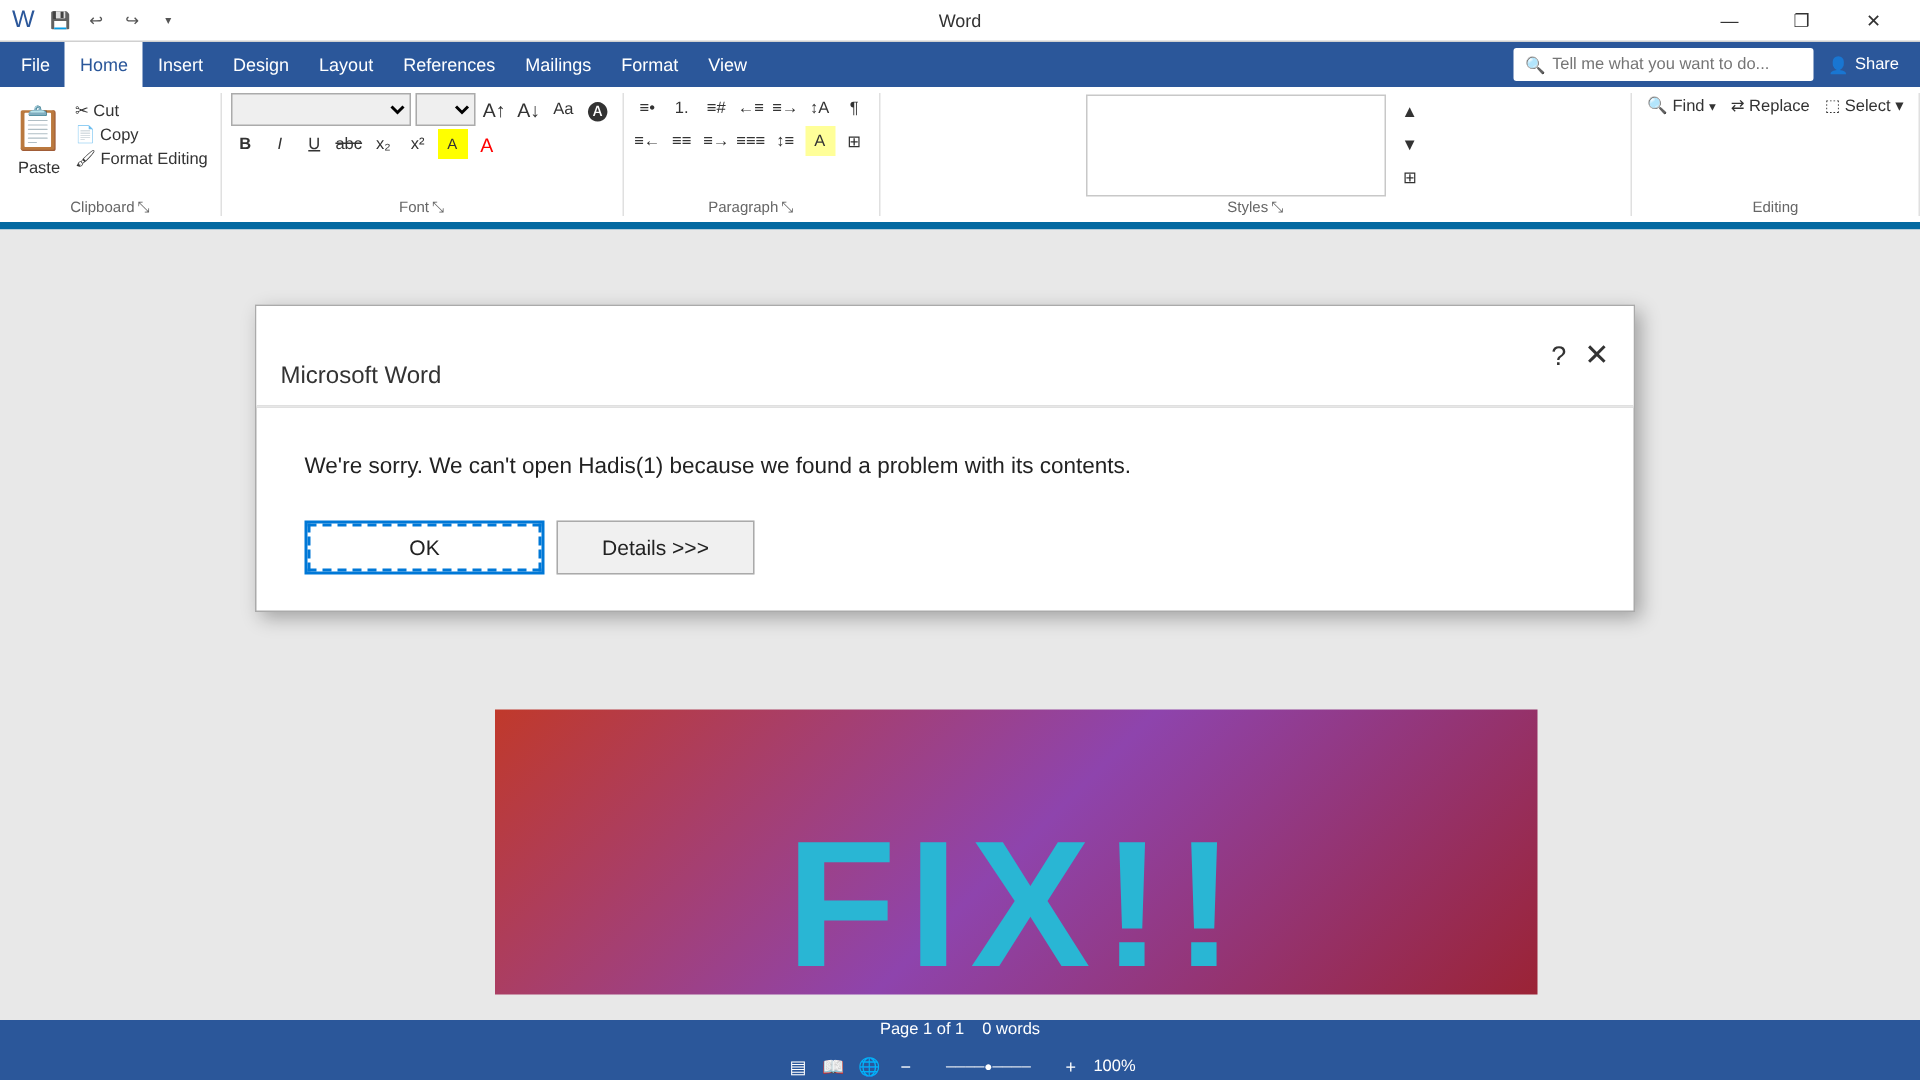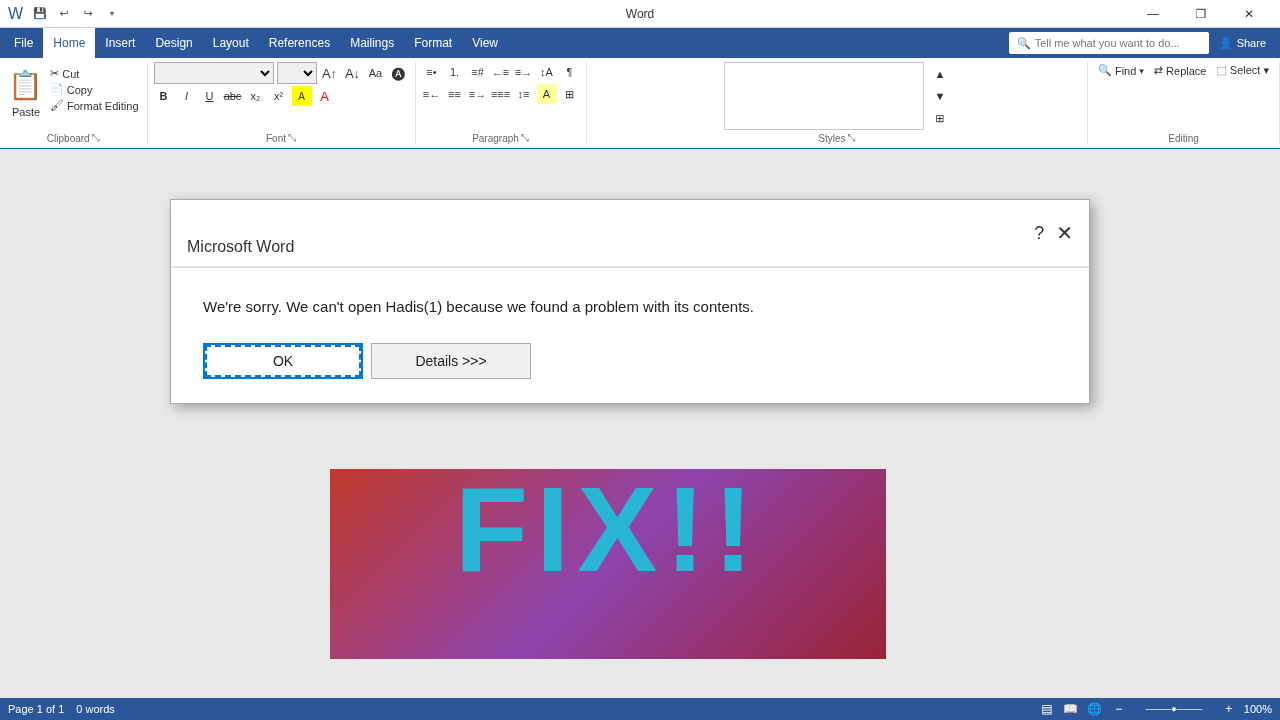--- a/index.html
+++ b/index.html
@@ -64,21 +64,21 @@
       align-items: center;
       justify-content: center;
       font-size: 11px;
       cursor: pointer;
       color: #555;
     }
 
     
     .ribbon {
       background: #fff;
-      border-bottom: 1px solid #0369a1;
+      border-bottom: 5px solid #0369a1;
     }
     .ribbon-tabs {
       display: flex;
       align-items: center;
       background: #2b579a;
       height: 30px;
       padding: 0 4px;
     }
     .ribbon-tab {
       padding: 0 10px;
@@ -324,63 +324,64 @@
       height: 36px;
       background: #fff;
       border: 2px solid #0078d7;
       outline: 2px dashed #0078d7;
       outline-offset: -4px;
       font-size: 14px;
       cursor: pointer;
       color: #222;
     }
     .btn-details {
-      width: 160px;
+      width: 132px;
       height: 36px;
       background: #f0f0f0;
       border: 1px solid #aaa;
       font-size: 14px;
       cursor: pointer;
       color: #222;
     }
 
     
     .fix-banner {
       position: absolute;
       bottom: 40px;
       left: 330px;
-      width: 556px;
+      width: 695px;
       height: 190px;
       background: linear-gradient(135deg, #c0392b 0%, #8e44ad 50%, #9b2335 100%);
       display: flex;
-      align-items: flex-start;
+      align-items: flex-end;
       justify-content: center;
       overflow: hidden;
     }
     .fix-text {
       font-size: 120px;
       font-weight: 900;
       color: #29b6d4;
       letter-spacing: 8px;
       font-family: Arial Black, Arial, sans-serif;
       line-height: 1;
     }
 
     
     .status-bar {
       position: absolute;
       bottom: 0;
       left: 0;
       right: 0;
-      height: 22px;
+      height: 40px;
       background: #2b579a;
       display: flex;
       align-items: center;
       padding: 0 8px;
       justify-content: space-between;
+      flex-direction: column;
     }
     .status-left {
       display: flex;
       align-items: center;
       gap: 12px;
       font-size: 11px;
       color: #fff;
     }
     .status-right {
       display: flex;

